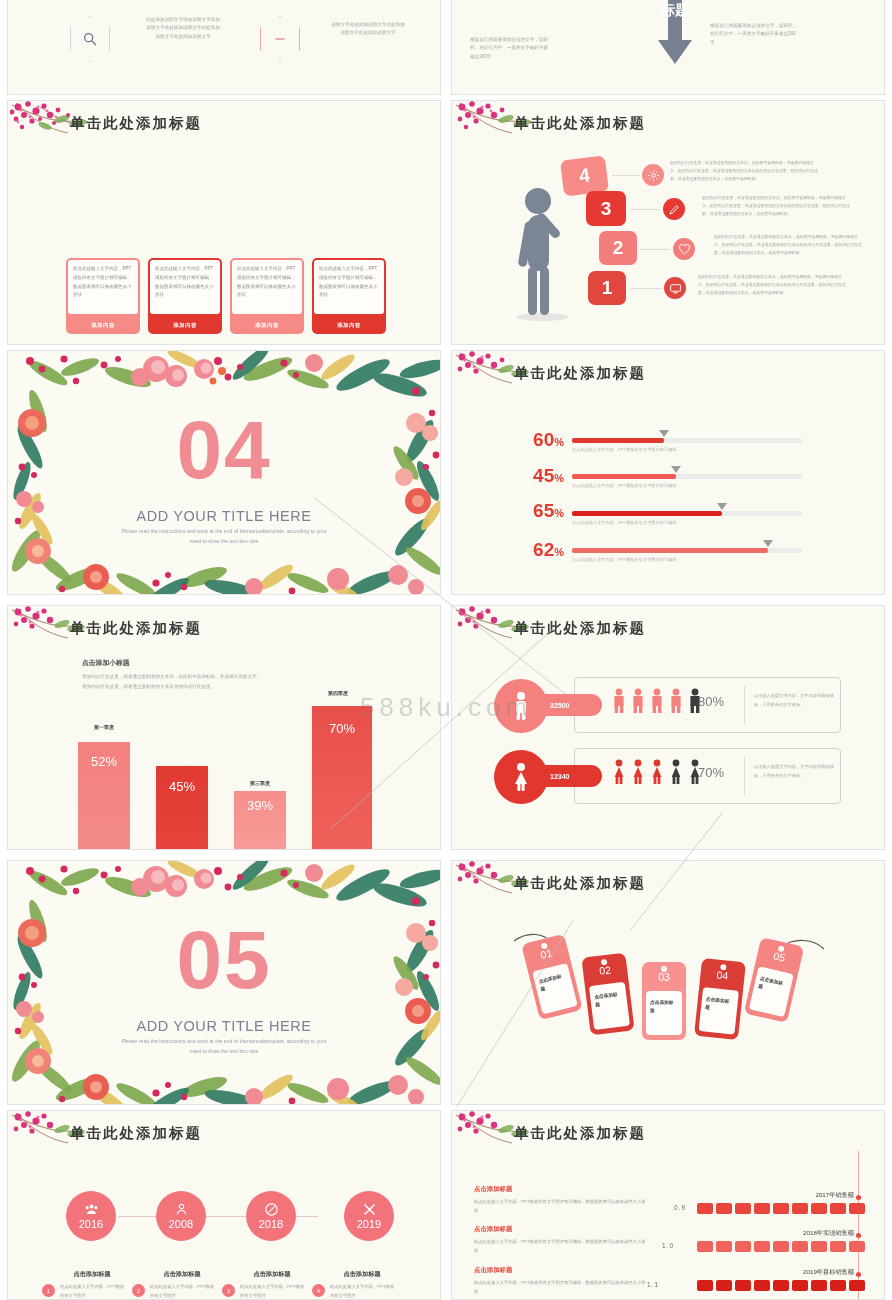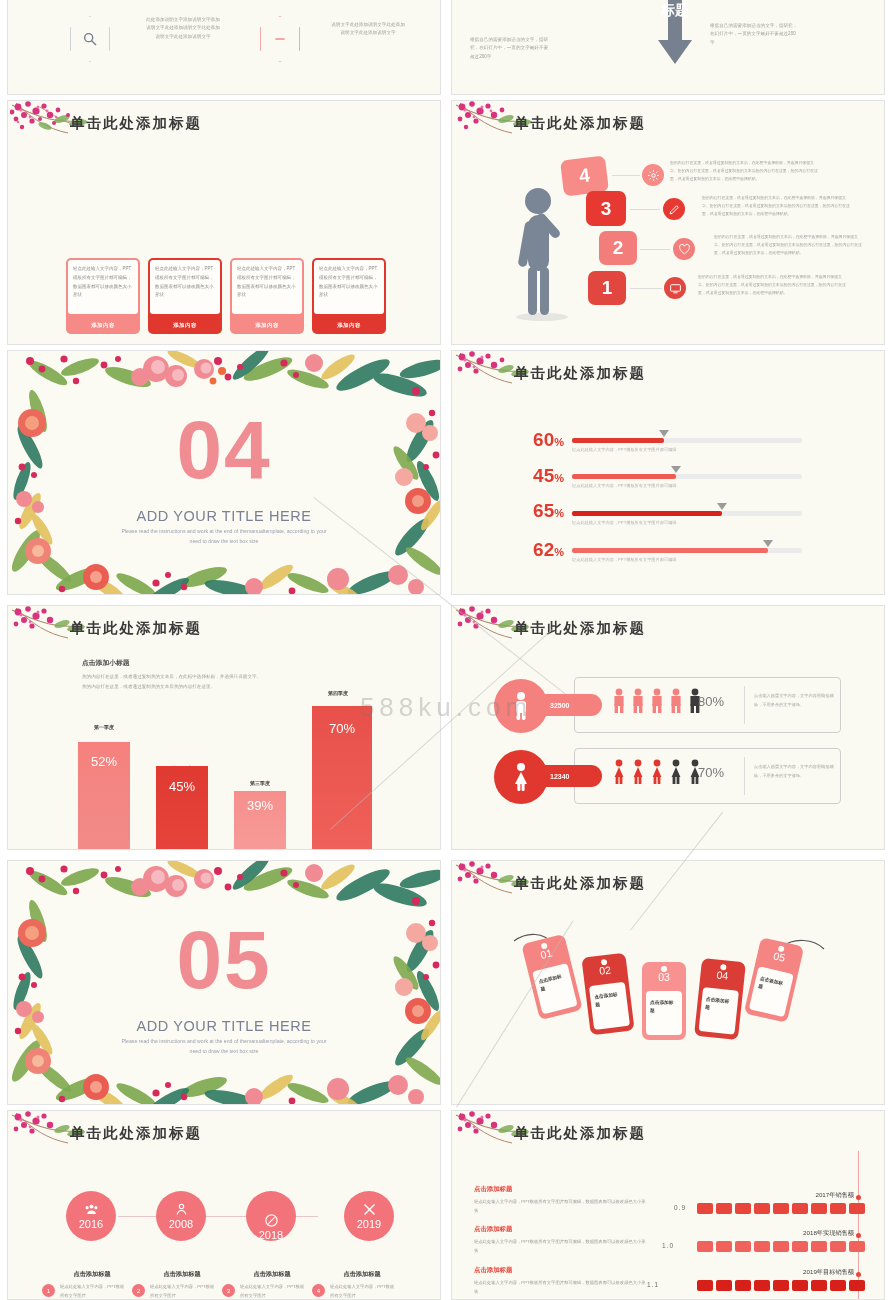--- a/index.html
+++ b/index.html
@@ -968,21 +968,21 @@
       </svg>
       <div class="yr">2016</div>
     </div>
     <div class="tlcircle" style="left:148px; top:80px;">
       <svg width="15" height="15" viewBox="0 0 24 24" stroke="#fff" stroke-width="1.8" fill="none">
         <circle cx="12" cy="7" r="3.5"></circle>
           <path d="M5 20c1.5-5 5-6.5 7-6.5s5.5 1.5 7 6.5"></path>
       </svg>
       <div class="yr">2008</div>
     </div>
-    <div class="tlcircle" style="left:238px; top:80px;justify-content:flex-end;">
+    <div class="tlcircle" style="left:238px; top:80px;">
       <svg width="15" height="15" viewBox="0 0 24 24" stroke="#fff" stroke-width="1.8" fill="none">
         <circle cx="12" cy="12" r="9"></circle>
           <line x1="7" y1="17" x2="17" y2="7"></line>
       </svg>
       <div class="yr">2018</div>
     </div>
     <div class="tlcircle" style="left:336px; top:80px;">
       <svg width="15" height="15" viewBox="0 0 24 24" stroke="#fff" stroke-width="2.2" fill="none">
         <line x1="4" y1="4" x2="20" y2="20"></line>
           <line x1="20" y1="4" x2="4" y2="20"></line>

